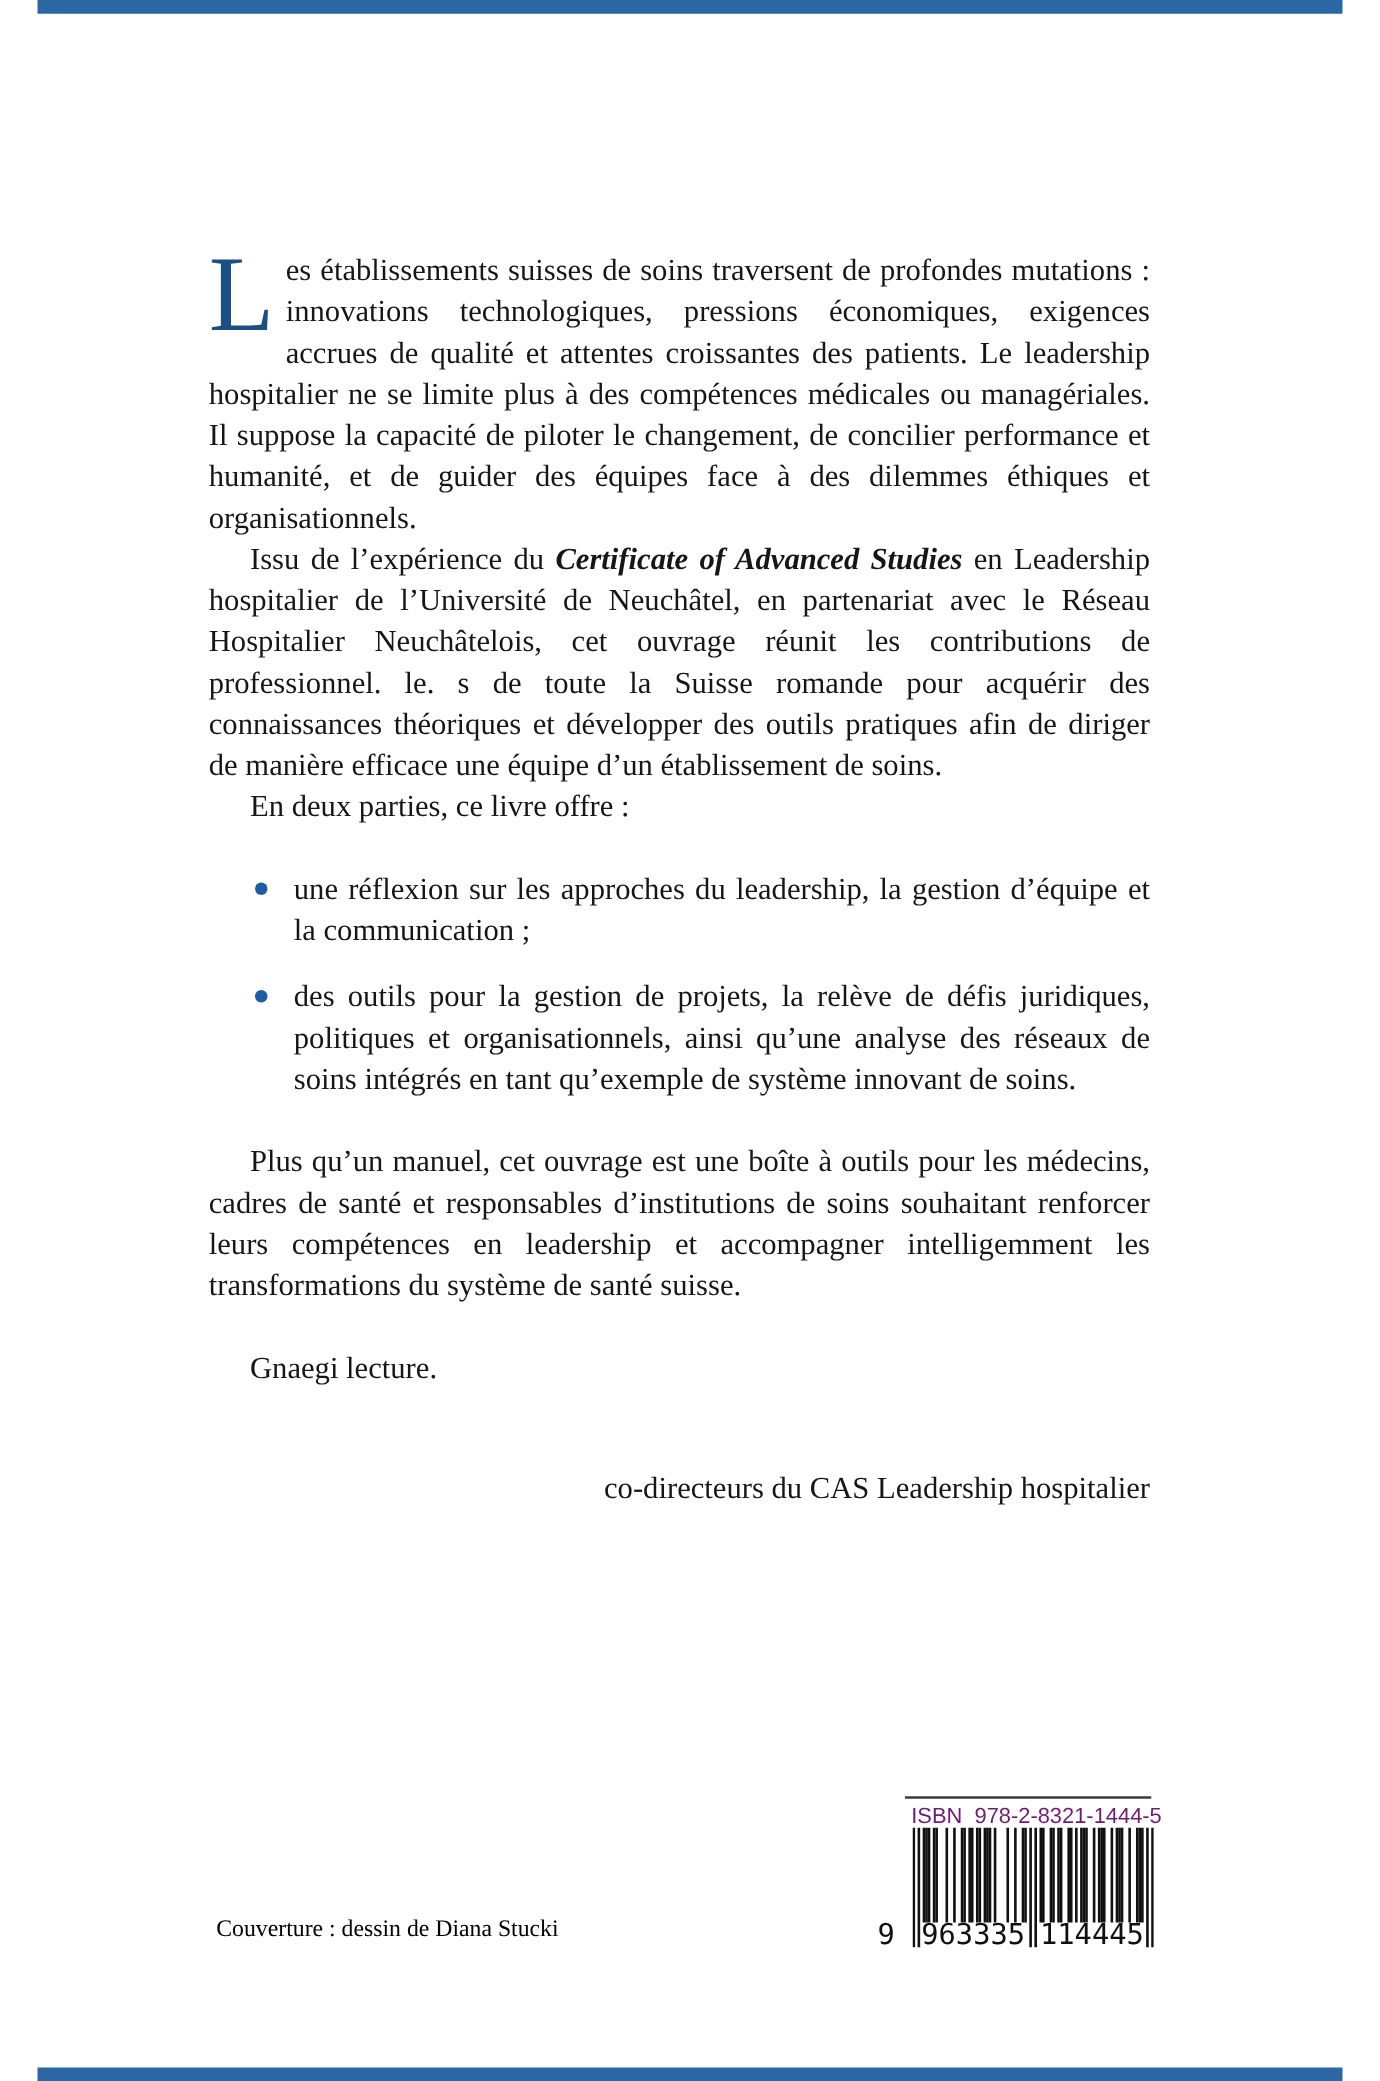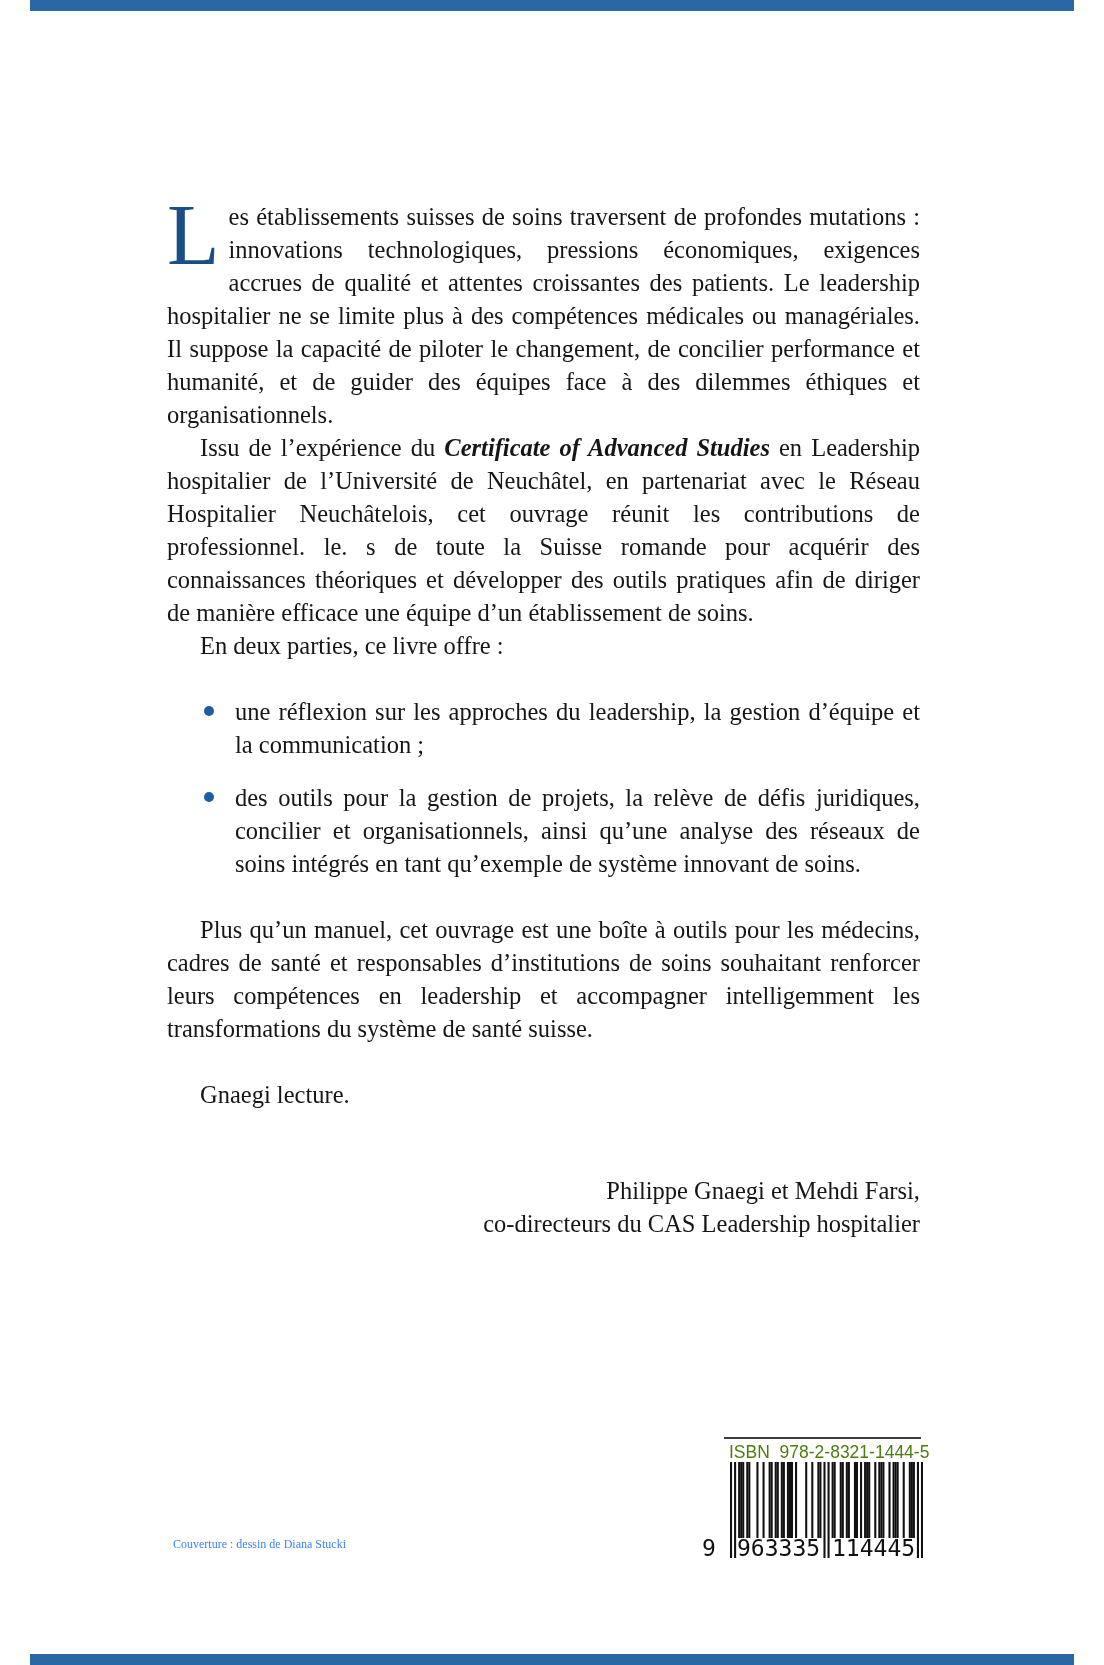--- a/index.html
+++ b/index.html
@@ -16,26 +16,26 @@
   .dropcap{float:left;font-size:86px;line-height:66px;margin:2px 9px 0 0;color:#1a4f85;}
   .italic{font-style:italic;font-weight:bold;}
 
   ul.offer-list{list-style:none;margin:33px 0 33px 0;padding:0 0 0 68px;}
   ul.offer-list li{position:relative;text-align:justify;margin-top:20px;}
   .bullet-dot{position:absolute;left:-31px;top:11px;width:10px;height:10px;border-radius:50%;
               background:#1e5ca4;}
   .signature{margin-top:63px;text-align:right;}
   .signature div{margin:0;}
 
-  .credit{position:absolute;left:173px;top:1532px;font-size:12px;line-height:24px;color:#3b82f6;}
+  .credit{position:absolute;left:173px;top:1532px;font-size:19px;line-height:24px;color:#000000;}
 
   .isbn-block{position:absolute;left:700px;top:1437px;width:240px;height:130px;}
   .isbn-rule{position:absolute;left:24px;top:0;width:197px;height:2px;background:#3c3c3c;}
   .isbn-label{position:absolute;left:29px;top:5px;font-family:"Liberation Sans", sans-serif;
-              font-size:17.5px;white-space:pre;color:#4d7c0f;}
+              font-size:17.5px;white-space:pre;color:#701a75;}
   .barcode-svg{position:absolute;left:30px;top:25px;}
   .bc-digit{position:absolute;top:100px;font-family:"DejaVu Sans Mono", monospace;
             font-size:23px;line-height:23px;color:#101010;}
   .bc-first{left:2px;}
   .bc-left{left:37px;}
   .bc-right{left:132px;text-align:center;}
 </style>
 </head>
 <body>
 
@@ -50,30 +50,29 @@
 
     <p class="indent">En deux parties, ce livre offre :</p>
 
     <ul class="offer-list">
       <li>
         <span class="bullet-dot"></span>
         <span>une réflexion sur les approches du leadership, la gestion d’équipe et la communication ;</span>
       </li>
       <li>
         <span class="bullet-dot"></span>
-        <span>des outils pour la gestion de projets, la relève de défis juridiques, concilier et organisationnels, ainsi qu’une analyse des réseaux de soins intégrés en tant qu’exemple de système innovant de soins.</span>
+        <span>des outils pour la gestion de projets, la relève de défis juridiques, politiques et organisationnels, ainsi qu’une analyse des réseaux de soins intégrés en tant qu’exemple de système innovant de soins.</span>
       </li>
     </ul>
 
     <p class="indent">Plus qu’un manuel, cet ouvrage est une boîte à outils pour les médecins, cadres de santé et responsables d’institutions de soins souhaitant renforcer leurs compétences en leadership et accompagner intelligemment les transformations du système de santé suisse.</p>
 
     <p class="indent" style="margin-top:33px;">Gnaegi lecture.</p>
 
     <div class="signature">
-      <div>Philippe Gnaegi et Mehdi Farsi,</div>
       <div>co-directeurs du CAS Leadership hospitalier</div>
     </div>
   </div>
 
   <div class="credit">Couverture : dessin de Diana Stucki</div>
 
   <div class="isbn-block">
     <div class="isbn-rule"></div>
     <div class="isbn-label">ISBN  978-2-8321-1444-5</div>
     <svg class="barcode-svg" width="193" height="96" viewBox="0 0 193 96" xmlns="http://www.w3.org/2000/svg">

